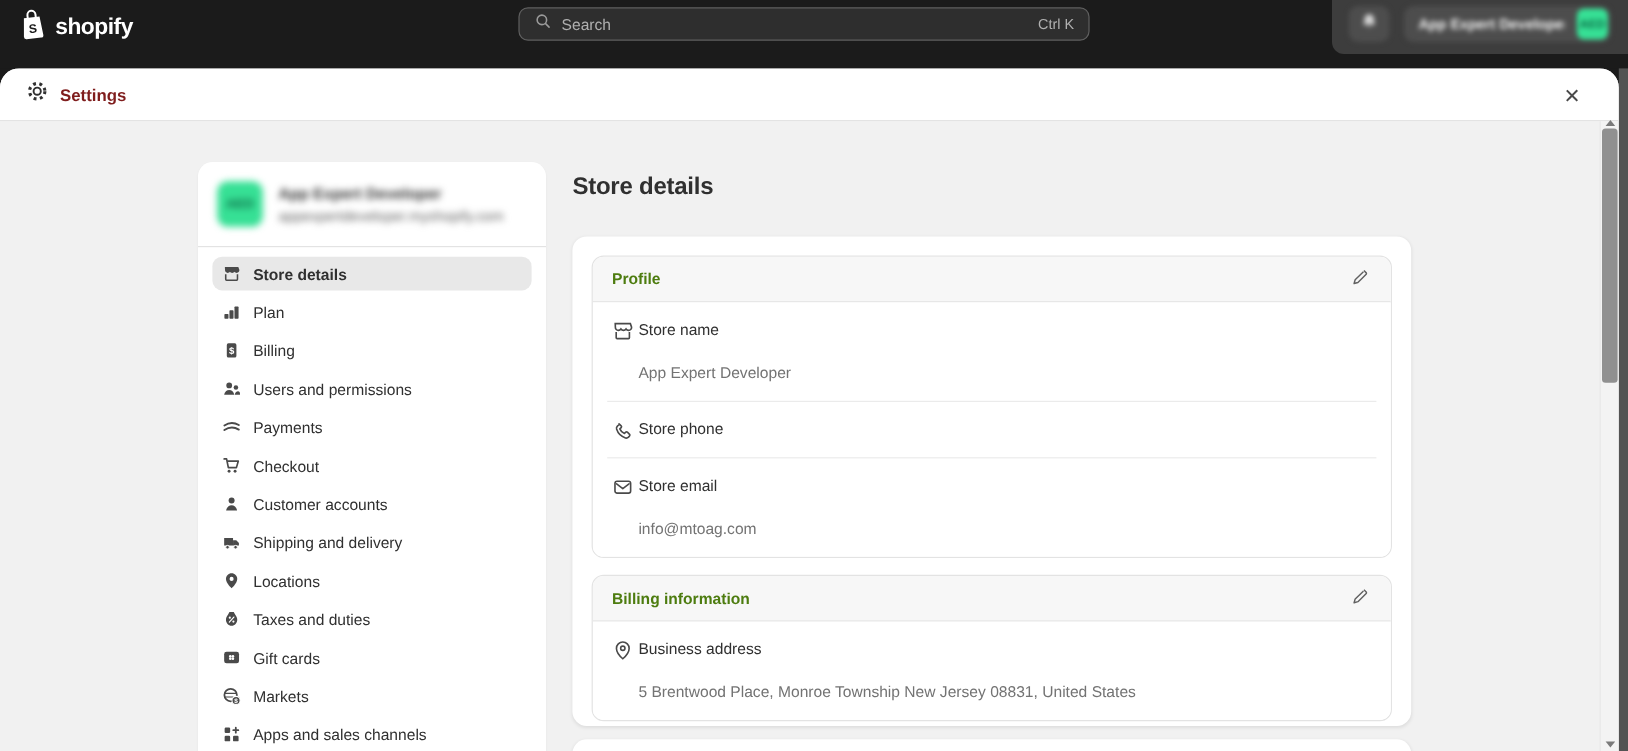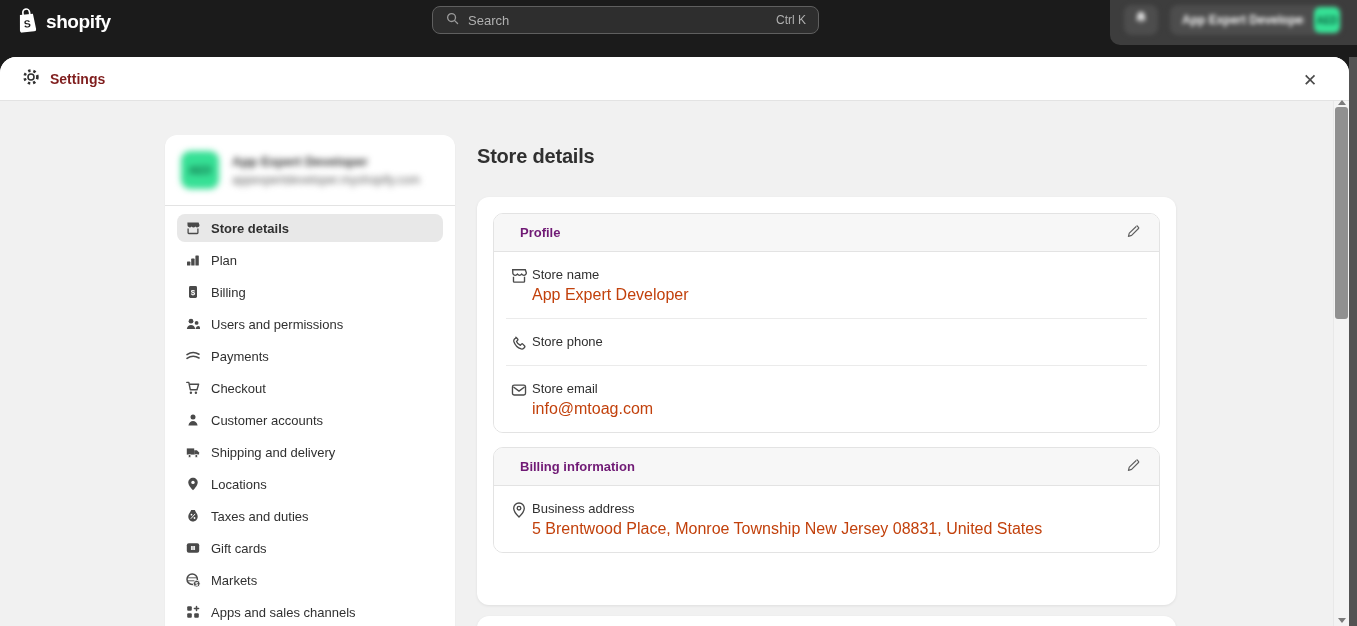--- a/index.html
+++ b/index.html
@@ -4,21 +4,21 @@
 <style>
   * { margin:0; padding:0; box-sizing:border-box; }
   html,body { width:1357px; height:626px; overflow:hidden; background:#1b1b1b;
     font-family:"Liberation Sans", sans-serif; }
   .root { position:relative; width:1357px; height:626px; }
 
   
   .topbar { position:absolute; left:0; top:0; width:100%; height:57px; background:#1b1b1b; }
   .logo { position:absolute; left:14px; top:6px; display:flex; align-items:center; gap:6px; }
   .logo-word { color:#fff; font-size:19px; font-weight:700; letter-spacing:-0.4px; }
-  .searchbar { position:absolute; left:432px; top:6px; width:387px; height:28px;
+  .searchbar { position:absolute; left:432px; top:6px; width:476px; height:28px;
     background:#2e2e2e; border:1px solid #5f5f5f; border-radius:8px;
     display:flex; align-items:center; padding:0 12px; gap:8px; }
   .searchbar .ph { color:#b0b0b0; font-size:13px; flex:1; }
   .searchbar .kbd { color:#b0b0b0; font-size:12px; }
   .top-right { position:absolute; right:0; top:0; width:247px; height:45px;
     background:#3d3d3d; border-radius:0 0 0 10px; }
   .top-right .blurwrap { position:absolute; inset:0; filter:blur(2px); }
   .bell-btn { position:absolute; left:14px; top:5px; width:34px; height:30px;
     background:#4d4d4d; border-radius:8px; display:flex; align-items:center; justify-content:center; }
   .user-pill { position:absolute; left:60px; top:5px; width:172px; height:30px;
@@ -61,27 +61,27 @@
   
   .page-title { position:absolute; left:477px; top:88px; font-size:20px;
     font-weight:700; color:#303030; letter-spacing:-0.2px; }
   .outer-card { position:absolute; left:477px; top:140px; width:699px; height:408px;
     background:#fff; border-radius:12px; box-shadow:0 1px 3px rgba(0,0,0,.08); padding:16px; }
   .outer-card-next { position:absolute; left:477px; top:559px; width:699px; height:60px;
     background:#fff; border-radius:12px; box-shadow:0 1px 3px rgba(0,0,0,.08); }
   .section { border:1px solid #e3e3e3; border-radius:10px; overflow:hidden; margin-bottom:14px; }
   .section-header { height:38px; background:#f7f7f7; border-bottom:1px solid #e3e3e3;
     display:flex; align-items:center; justify-content:space-between; padding:0 16px; }
-  .section-title { font-size:13px; font-weight:700; color:#701a75;margin-left:10px; }
+  .section-title { font-size:13px; font-weight:700; color:#4d7c0f; }
   .edit-btn { border:none; background:transparent; cursor:pointer; display:flex; padding:2px; }
   .section-body { background:#fff; }
   .info-row { display:flex; gap:4px; padding:13px 16px; align-items:flex-start; }
   .info-row .ic { width:18px; height:18px; flex:none; margin-top:2px; display:flex; }
   .info-label { font-size:13px; color:#303030; line-height:20px; }
-  .info-value { font-size:16px; color:#c2410c; line-height:20px; }
+  .info-value { font-size:13px; color:#737373; line-height:20px;margin-top:16px; }
   .info-value:empty { display:none; }
   .row-divider { height:1px; background:#ebebeb; margin:0 12px; }
 
   
   .scrollbar { position:absolute; right:0; top:44px; width:16px; height:525px;
     background:#f3f3f3; border-left:1px solid #e8e8e8; }
   .sb-thumb { position:absolute; left:1px; top:6px; width:13px; height:212px;
     background:#909090; border-radius:3px; }
   .sb-up, .sb-down { position:absolute; left:0; width:16px; height:10px; }
   .sb-up { top:-3px; } .sb-down { bottom:0; }

